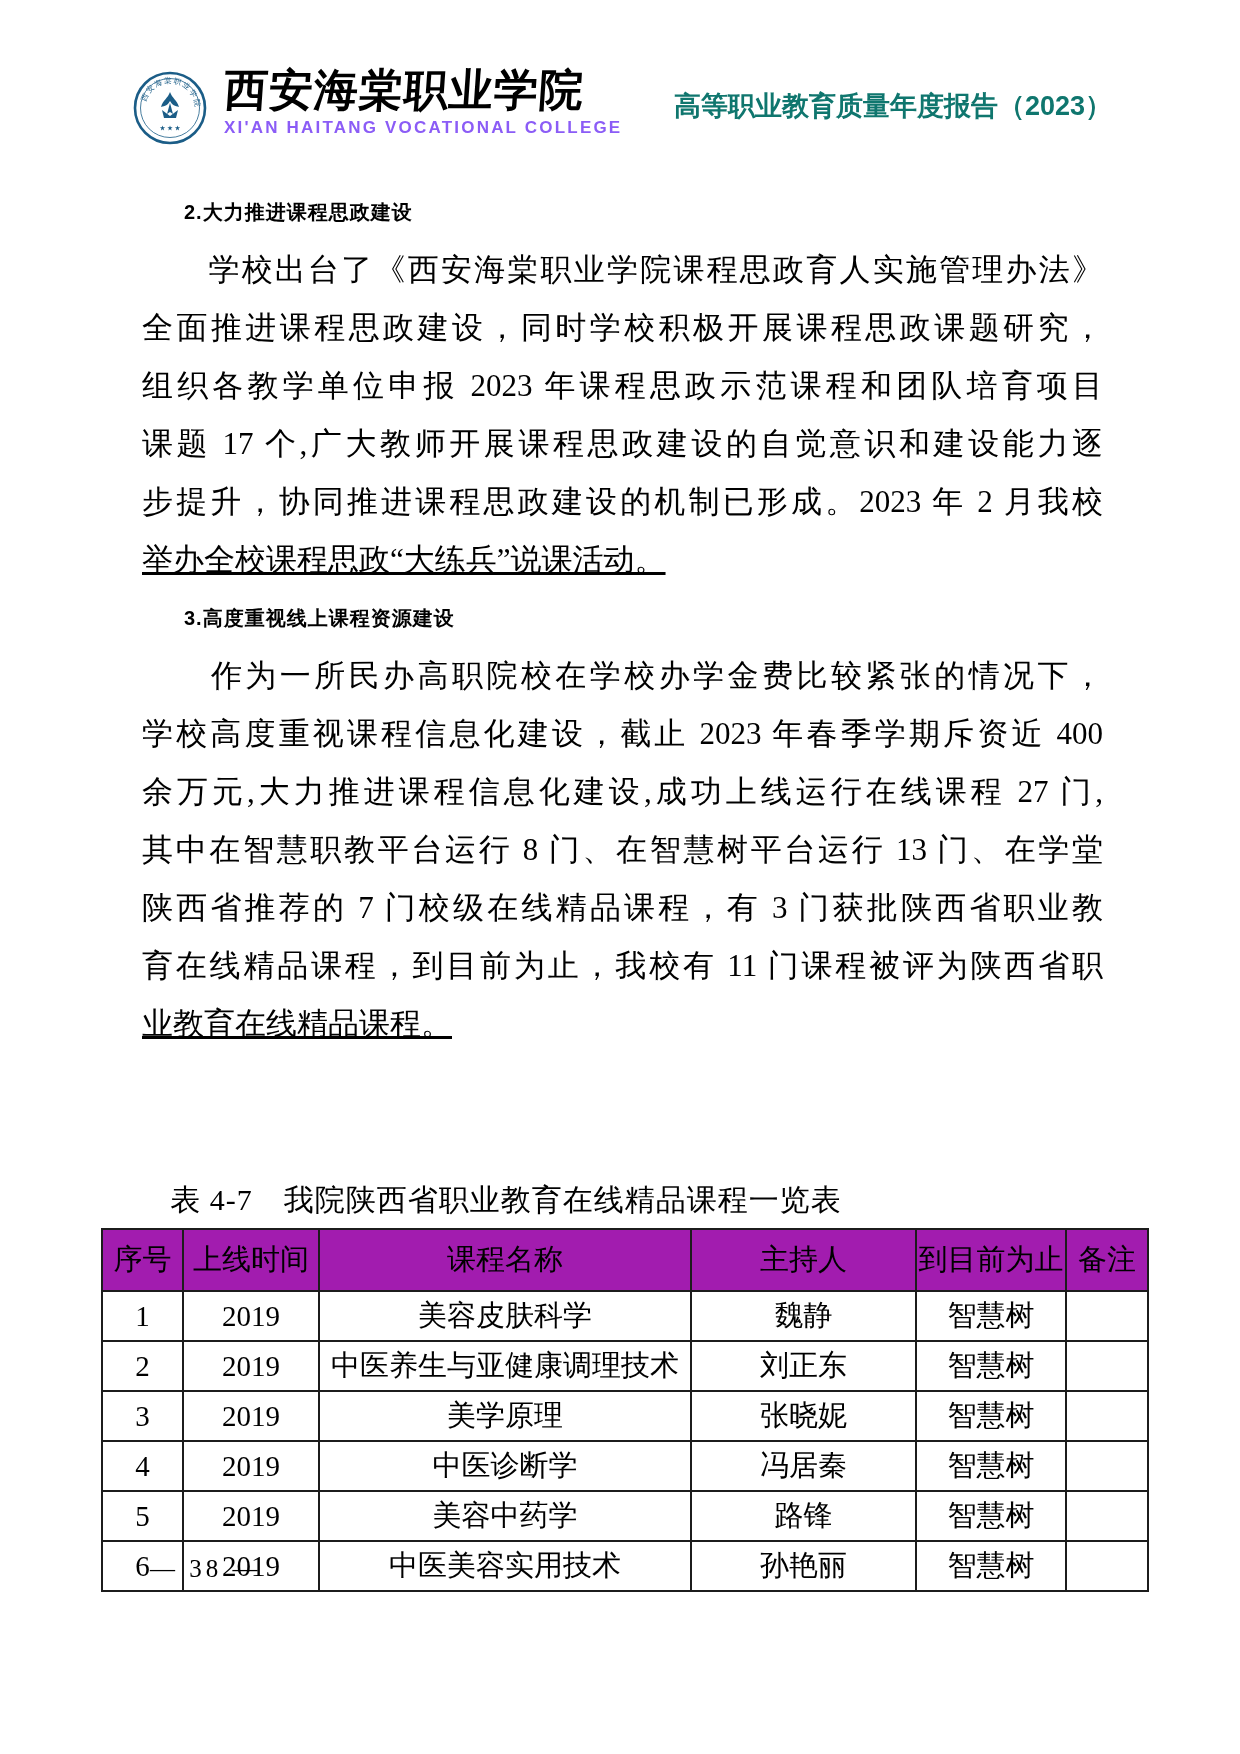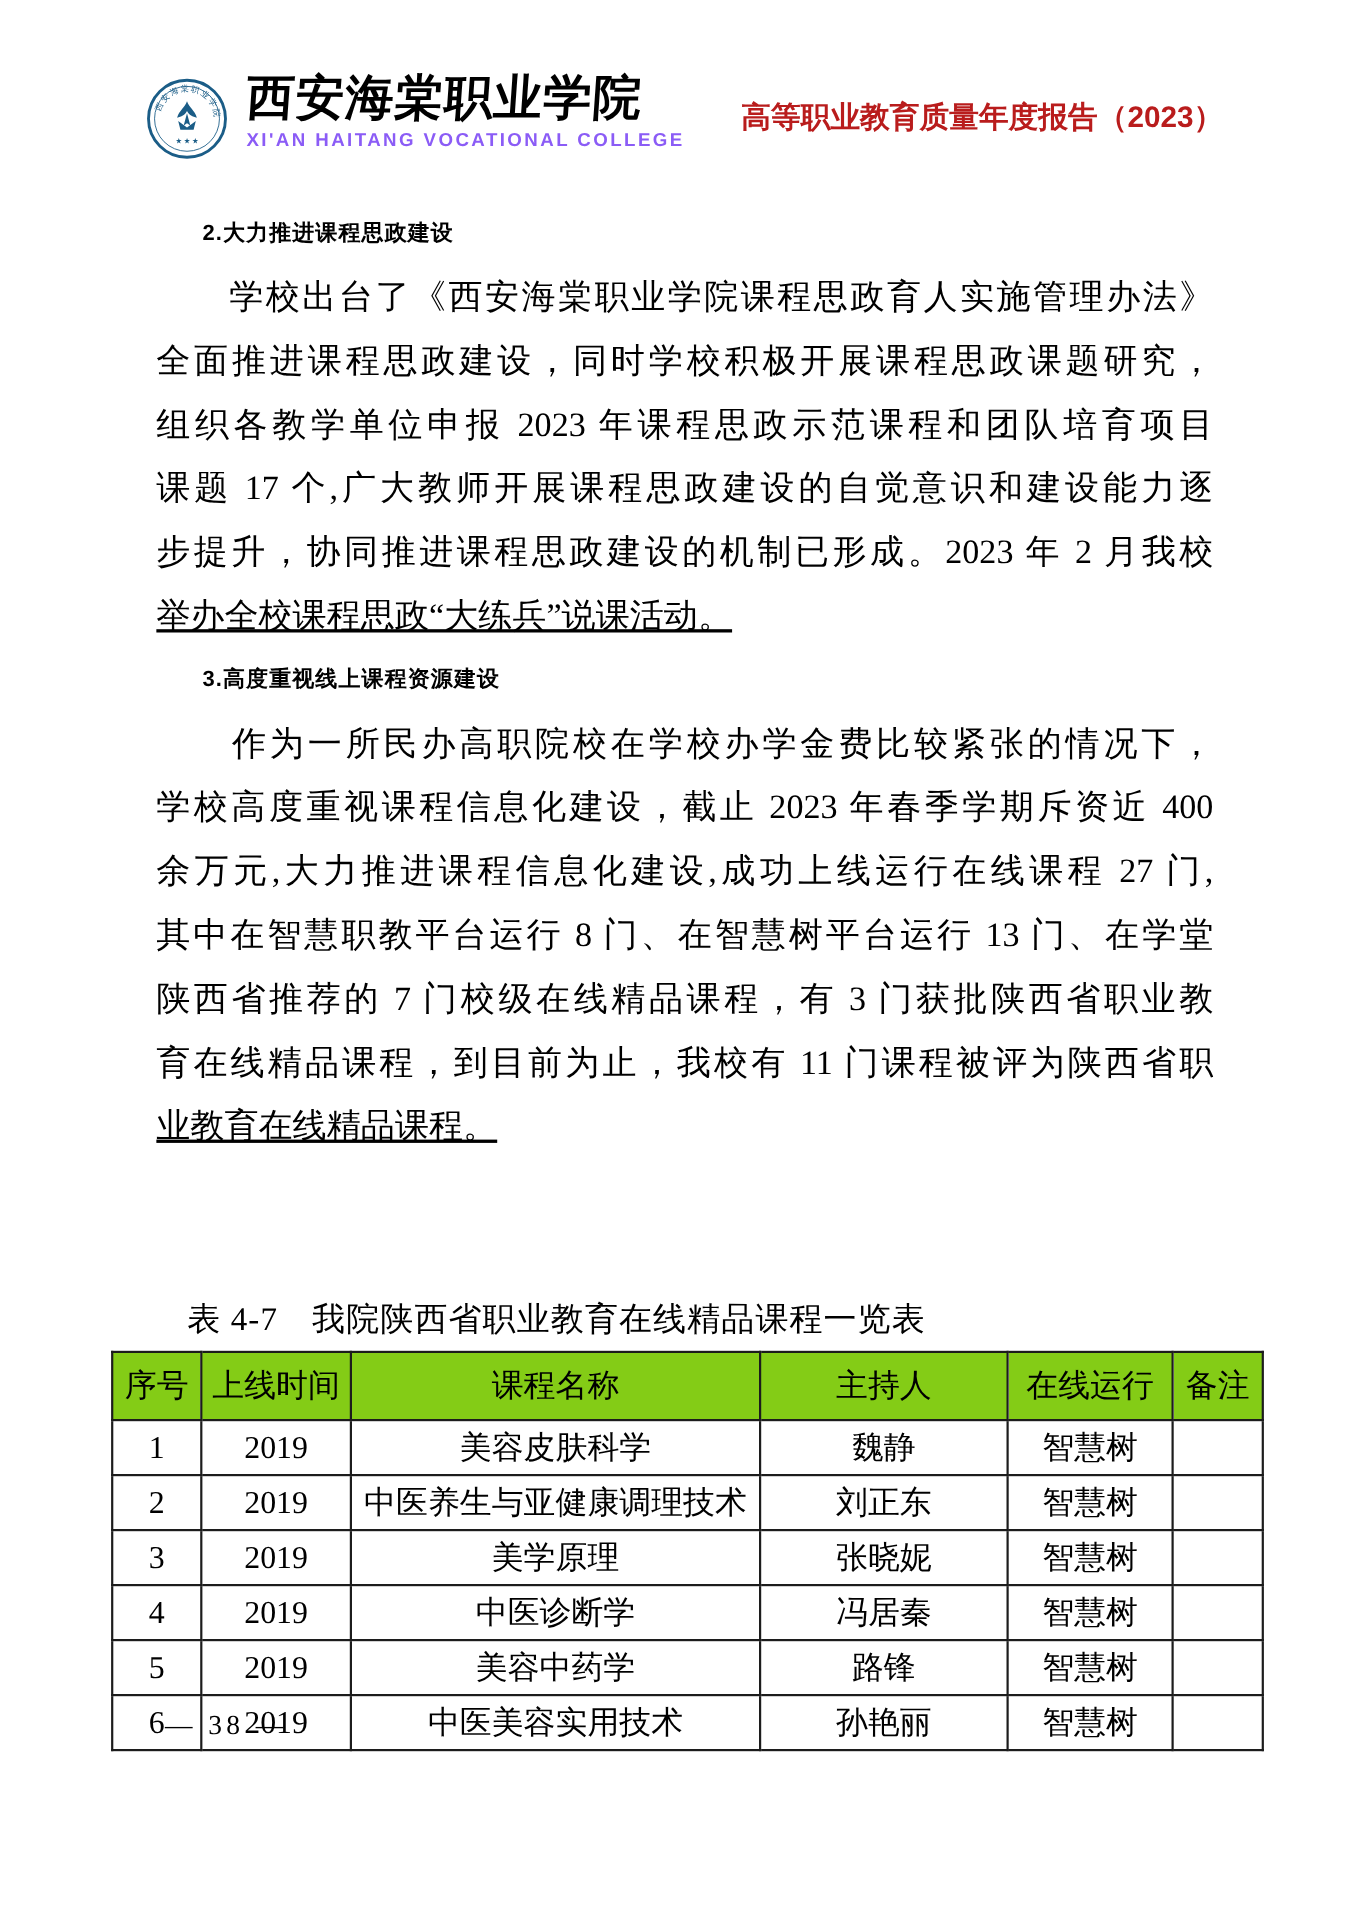--- a/index.html
+++ b/index.html
@@ -18,21 +18,21 @@
     transform:skewX(-4deg); font-family:"DejaVu Serif","Liberation Serif",serif;
     white-space:nowrap;
   }
   .logo-en {
     margin-top:2px; font-family:"Liberation Sans","DejaVu Sans",sans-serif;
     font-size:17px; font-weight:600; letter-spacing:2.2px; color:#8b5cf6; white-space:nowrap;
   }
   .report-title {
     position:absolute; right:128px; top:88px;
     font-family:"Liberation Sans","DejaVu Sans",sans-serif;
-    font-size:27px; font-weight:700; color:#b91c1c; white-space:nowrap;
+    font-size:27px; font-weight:700; color:#0f766e; white-space:nowrap;
   }
 
   
   .body-text {
     position:absolute; left:142px; top:183px; width:961px;
     font-size:31px; line-height:58px;
   }
   .section-heading {
     margin:0; font-size:20px; font-weight:700; line-height:58px;
     font-family:"Liberation Sans","DejaVu Sans",sans-serif;
@@ -48,21 +48,21 @@
   }
   table.course-table {
     position:absolute; left:101px; top:1228px; width:1046px;
     border-collapse:collapse; table-layout:fixed;
     font-size:29px;
   }
   .course-table th, .course-table td {
     border:2px solid #1c1c1c; text-align:center; vertical-align:middle;
     padding:0; font-weight:normal; overflow:hidden; white-space:nowrap;
   }
-  .course-table th { height:60px; background:#84cc16; }
+  .course-table th { height:60px; background:#a21caf; }
   .course-table td { height:48px; }
 
   
   .page-number {
     position:absolute; left:150px; top:1555px;
     font-size:25px; letter-spacing:4px; white-space:nowrap;
   }
 </style>
 </head>
 <body>
@@ -119,21 +119,21 @@
       <col style="width:225px">
         <col style="width:150px">
         <col style="width:82px">
     </colgroup>
     <thead>
       <tr>
         <th>序号</th>
         <th>上线时间</th>
         <th>课程名称</th>
         <th>主持人</th>
-        <th>在线运行</th>
+        <th>到目前为止</th>
         <th>备注</th>
       </tr>
     </thead>
     <tbody>
       <tr>
         <td>1</td>
         <td>2019</td>
         <td>美容皮肤科学</td>
         <td>魏静</td>
         <td>智慧树</td>

